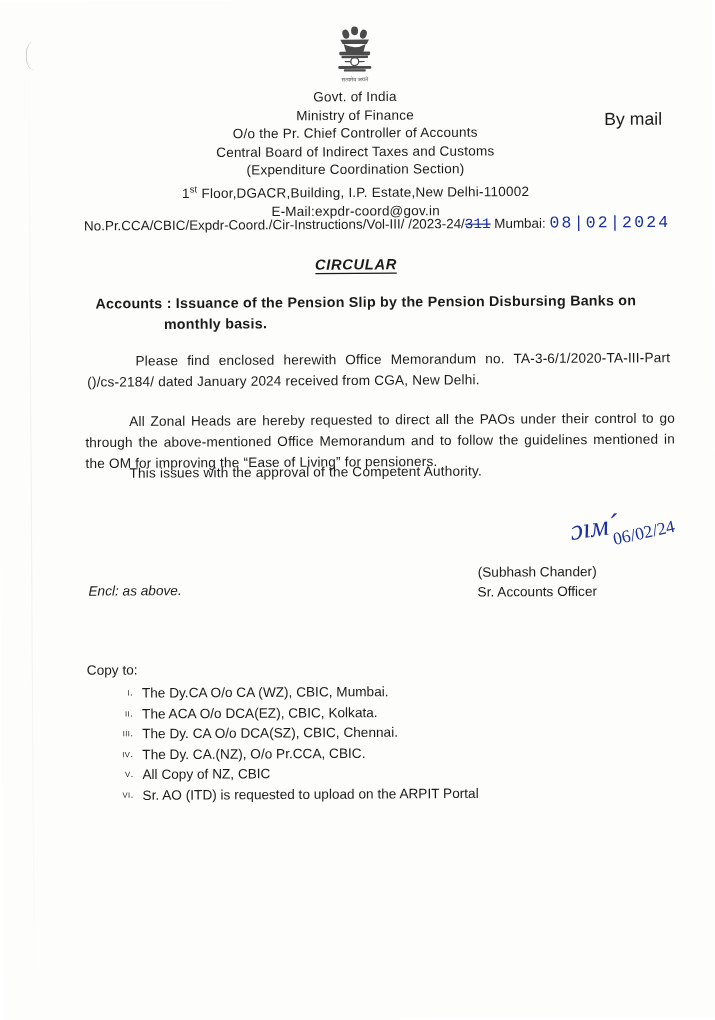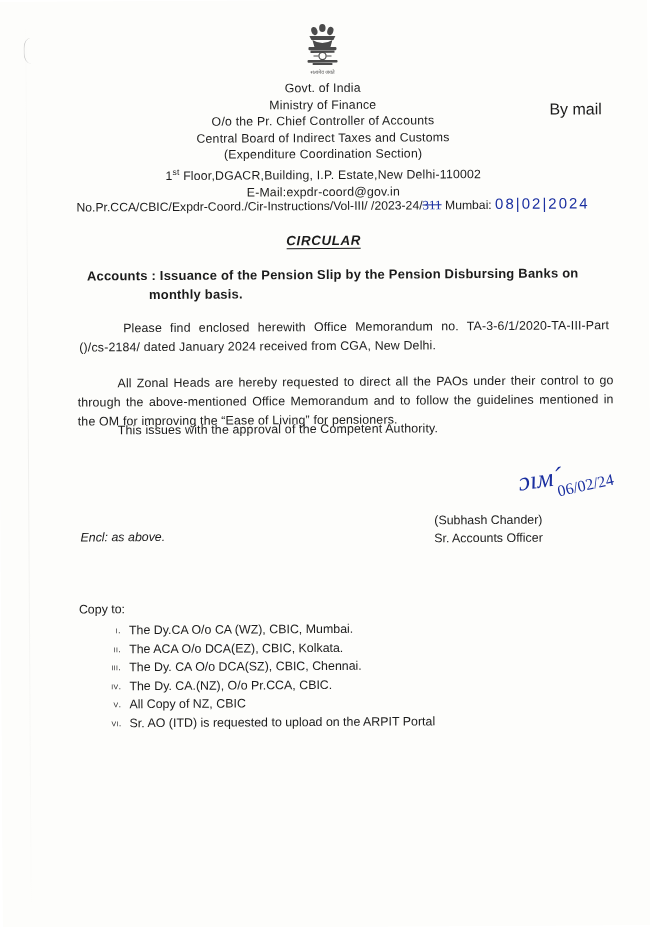--- a/index.html
+++ b/index.html
@@ -66,28 +66,28 @@
   }
 
   .refline {
     position: absolute;
     left: 78px;
     top: 196px;
     font-size: 12.2px;
     white-space: nowrap;
   }
   .hand {
-    font-family: Liberation Sans, sans-serif;
+    font-family: Liberation Mono, monospace;
     color: #1a2fa0;
     font-size: 15px;
     letter-spacing: 2px;
   }
   .hand-strike {
     color: #1a2fa0;
-    font-family: Liberation Serif, serif;
+    font-family: Liberation Mono, monospace;
     font-size: 13px;
     text-decoration: line-through;
   }
 
   .circular-title {
     position: absolute;
     left: 0; right: 0;
     top: 233px;
     text-align: center;
     font-size: 13.4px;

